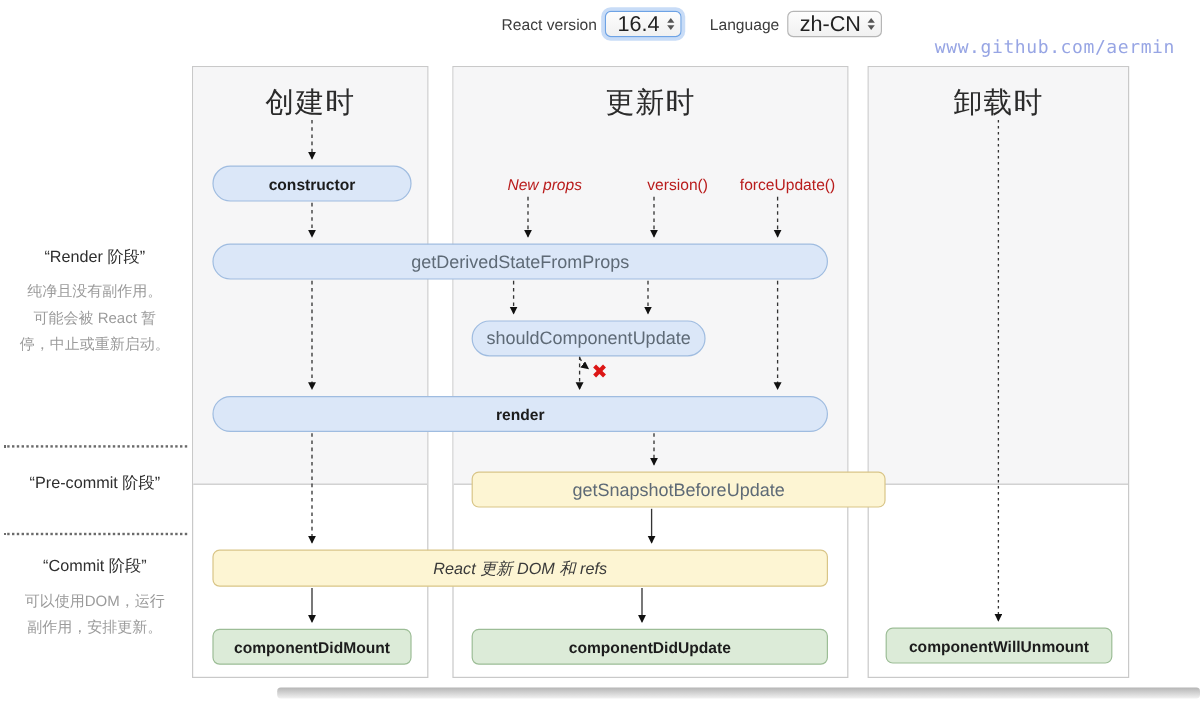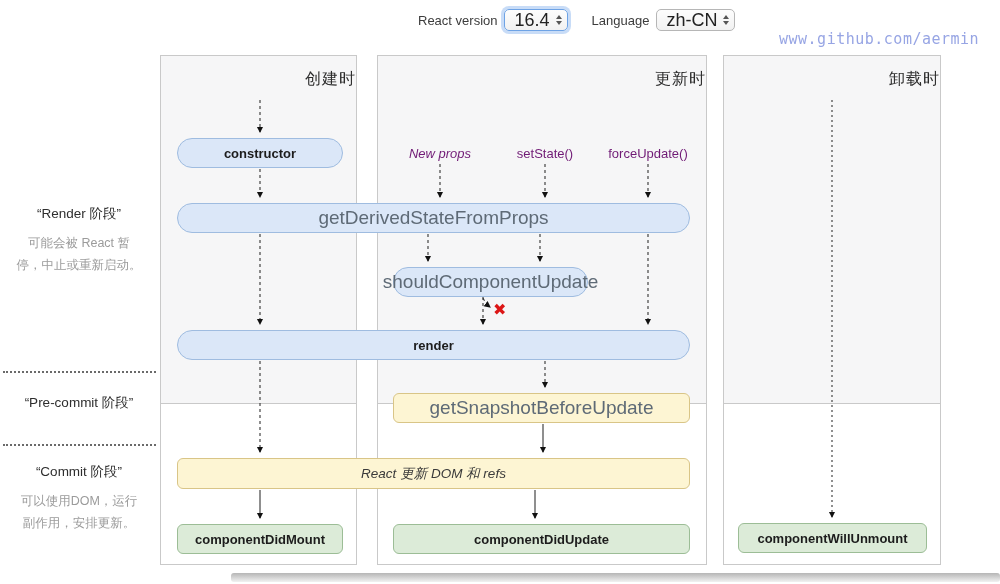--- a/index.html
+++ b/index.html
@@ -30,51 +30,51 @@
 
   
   .side { position:absolute; left:0; width:158px; text-align:center; }
   .side .t { font-size:13.5px; color:#2e2e2e; font-weight:500; margin-bottom:9px; }
   .side .d { font-size:12.5px; color:#9b9b9b; line-height:22px; }
   .dotline { position:absolute; left:3px; width:153px; border-top:2px dotted #6a6a6a; height:0; }
 
   
   .panel { position:absolute; top:55px; height:510px; border:1px solid #c9c9c9; background:#fff; }
   .panel .upper { position:absolute; left:0; top:0; width:100%; height:348px; background:#f6f6f7; border-bottom:1px solid #c9c9c9; }
-  .panel-title { position:absolute; top:13px; left:0; width:100%; text-align:right; font-size:16px; color:#2b2b2b; letter-spacing:1px; }
+  .panel-title { position:absolute; top:13px; left:0; width:100%; text-align:center; font-size:24px; color:#2b2b2b; letter-spacing:1px; }
   #panel-mounting   { left:160px; width:197px; }
   #panel-updating   { left:377px; width:330px; }
   #panel-unmounting { left:723px; width:218px;padding-left:16px; }
 
   
-  .trigger { position:absolute; top:146px; font-size:13px; color:#701a75; text-align:center; }
+  .trigger { position:absolute; top:146px; font-size:13px; color:#b91c1c; text-align:right; }
   #trig-newprops { left:395px; width:90px; font-style:italic; }
   #trig-setstate { left:500px; width:90px; }
   #trig-forceupdate { left:600px; width:96px; }
 
   
   svg.arrows { position:absolute; left:0; top:0; pointer-events:none; }
 
   
   .box {
     position:absolute; display:flex; align-items:center; justify-content:center;
     border-radius:6px; font-size:13px; border:1px solid; cursor:pointer;
   }
   .blue   { background:#dbe7f8; border-color:#9fbce0;border-radius:15px; }
   .yellow { background:#fdf5d3; border-color:#d9c587; }
   .green  { background:#dcebd8; border-color:#9cbd96; }
   .dark   { color:#1c1c1c; font-weight:700; }
-  .grayed { color:#5e6a76; font-size:19px; }
+  .grayed { color:#5e6a76; font-size:15px; }
   .ital   { color:#3a3a3a; font-style:italic; font-size:13.5px; }
 
   #bx-constructor  { left:177px; top:138px; width:166px; height:30px; }
   #bx-getderived   { left:177px; top:203px; width:513px; height:30px; }
   #bx-shouldupdate { left:393px; top:267px; width:195px; height:30px; }
   #bx-render       { left:177px; top:330px; width:513px; height:30px; }
-  #bx-getsnapshot  { left:393px; top:393px; width:297px; height:30px; }
+  #bx-getsnapshot  { left:393px; top:393px; width:345px; height:30px; }
   #bx-reactupdates { left:177px; top:458px; width:513px; height:31px; }
   #bx-didmount     { left:177px; top:524px; width:166px; height:30px; }
   #bx-didupdate    { left:393px; top:524px; width:297px; height:30px; }
   #bx-willunmount  { left:738px; top:523px; width:189px; height:30px; }
 
   .abort-x { position:absolute; left:493px; top:300px; font-size:16px; font-weight:700; color:#dc1616; }
 
   .bottom-shadow {
     position:absolute; left:231px; top:573px; width:769px; height:9px;
     border-radius:3px; background:linear-gradient(#9d9d9d,#ededed); opacity:.75;
@@ -101,20 +101,21 @@
           <i class="up"></i>
           <i class="dn"></i>
         </span>
     </span>
   </div>
 
   <div class="watermark">www.github.com/aermin</div>
 
   <div class="side" style="top:205px;">
     <div class="t">“Render 阶段”</div>
+    <div class="d">纯净且没有副作用。</div>
     <div class="d">可能会被 React 暂</div>
     <div class="d">停，中止或重新启动。</div>
   </div>
   <div class="dotline" style="top:371px;"></div>
   <div class="side" style="top:394px;">
     <div class="t">“Pre-commit 阶段”</div>
   </div>
   <div class="dotline" style="top:444px;"></div>
   <div class="side" style="top:463px;">
     <div class="t">“Commit 阶段”</div>
@@ -129,21 +130,21 @@
   <div class="panel" id="panel-updating">
     <div class="upper"></div>
     <div class="panel-title">更新时</div>
   </div>
   <div class="panel" id="panel-unmounting">
     <div class="upper"></div>
     <div class="panel-title">卸载时</div>
   </div>
 
   <div class="trigger" id="trig-newprops">New props</div>
-  <div class="trigger" id="trig-setstate">setState()</div>
+  <div class="trigger" id="trig-setstate">version()</div>
   <div class="trigger" id="trig-forceupdate">forceUpdate()</div>
 
   <svg class="arrows" width="1000" height="584">
     <defs>
       <marker id="ah" markerWidth="8" markerHeight="8" refX="5" refY="3" orient="auto">
         <path d="M0,0 L6,3 L0,6 Z" fill="#111"></path>
       </marker>
     </defs>
     <g stroke="#333" stroke-width="1.1" fill="none">
 

